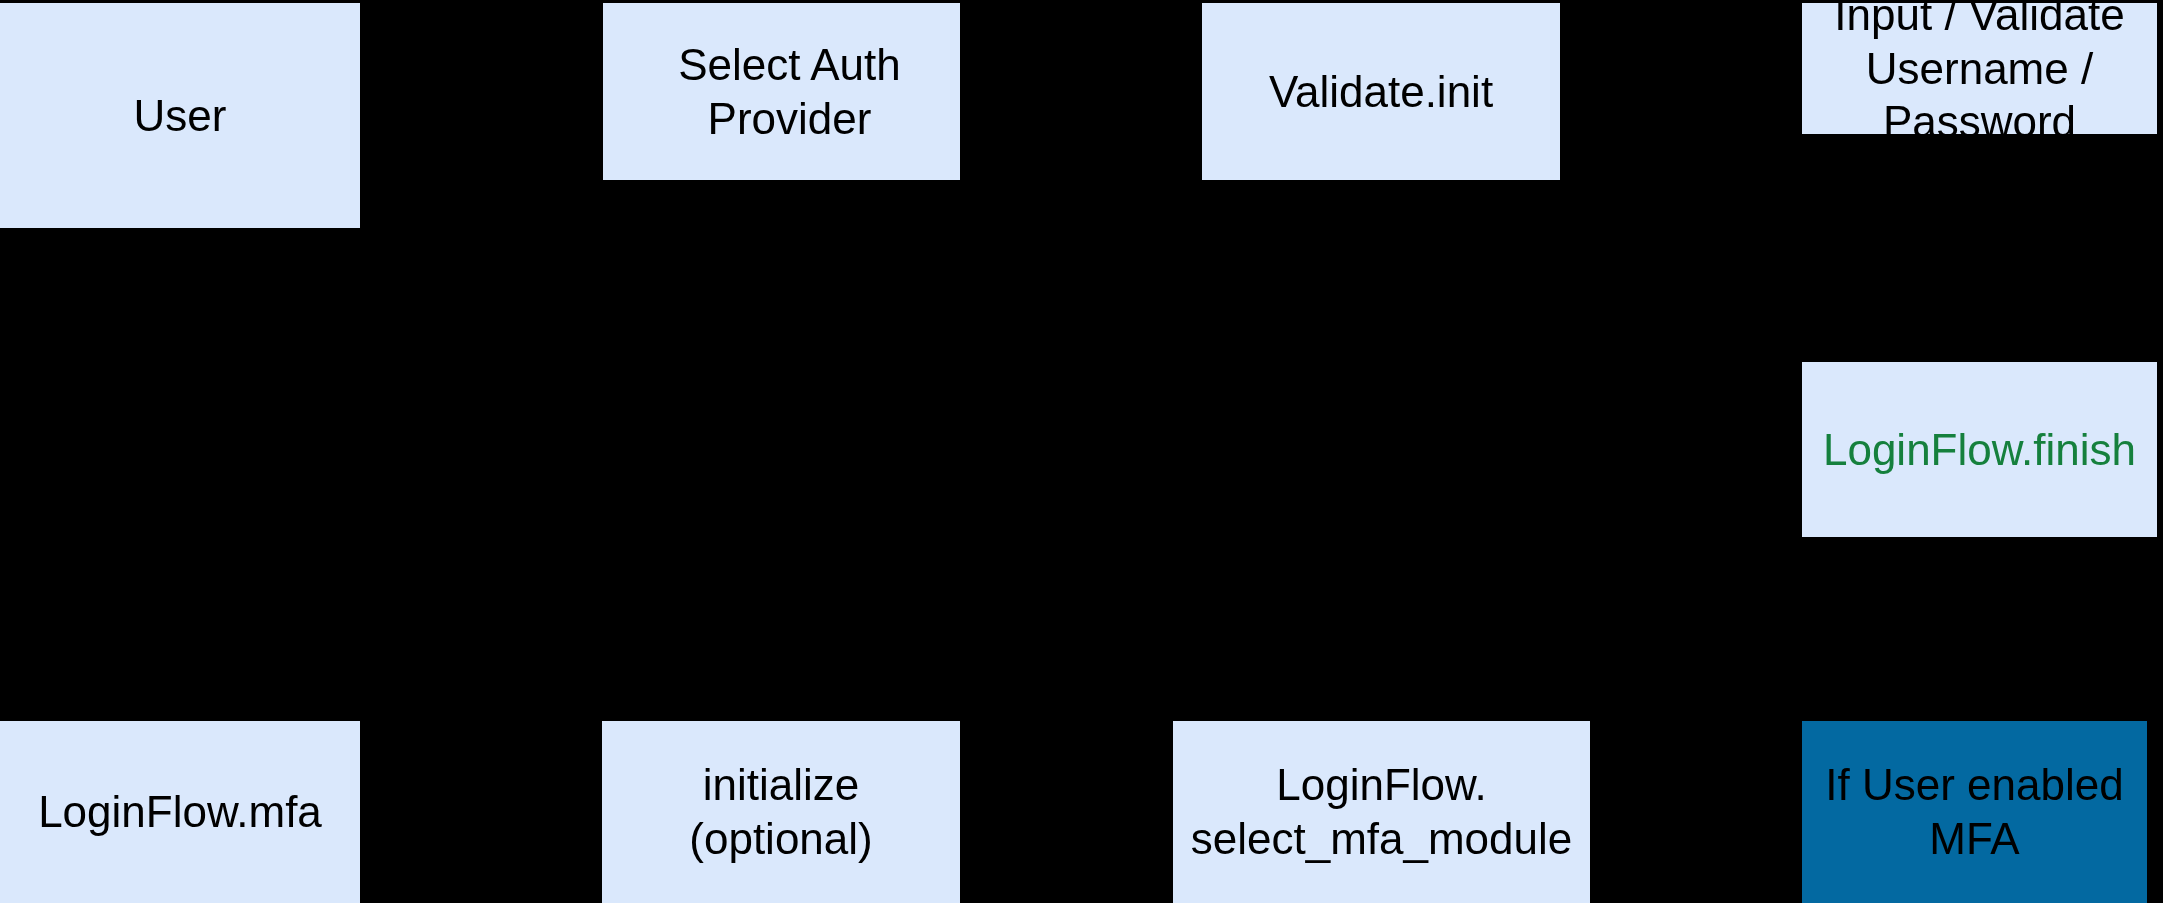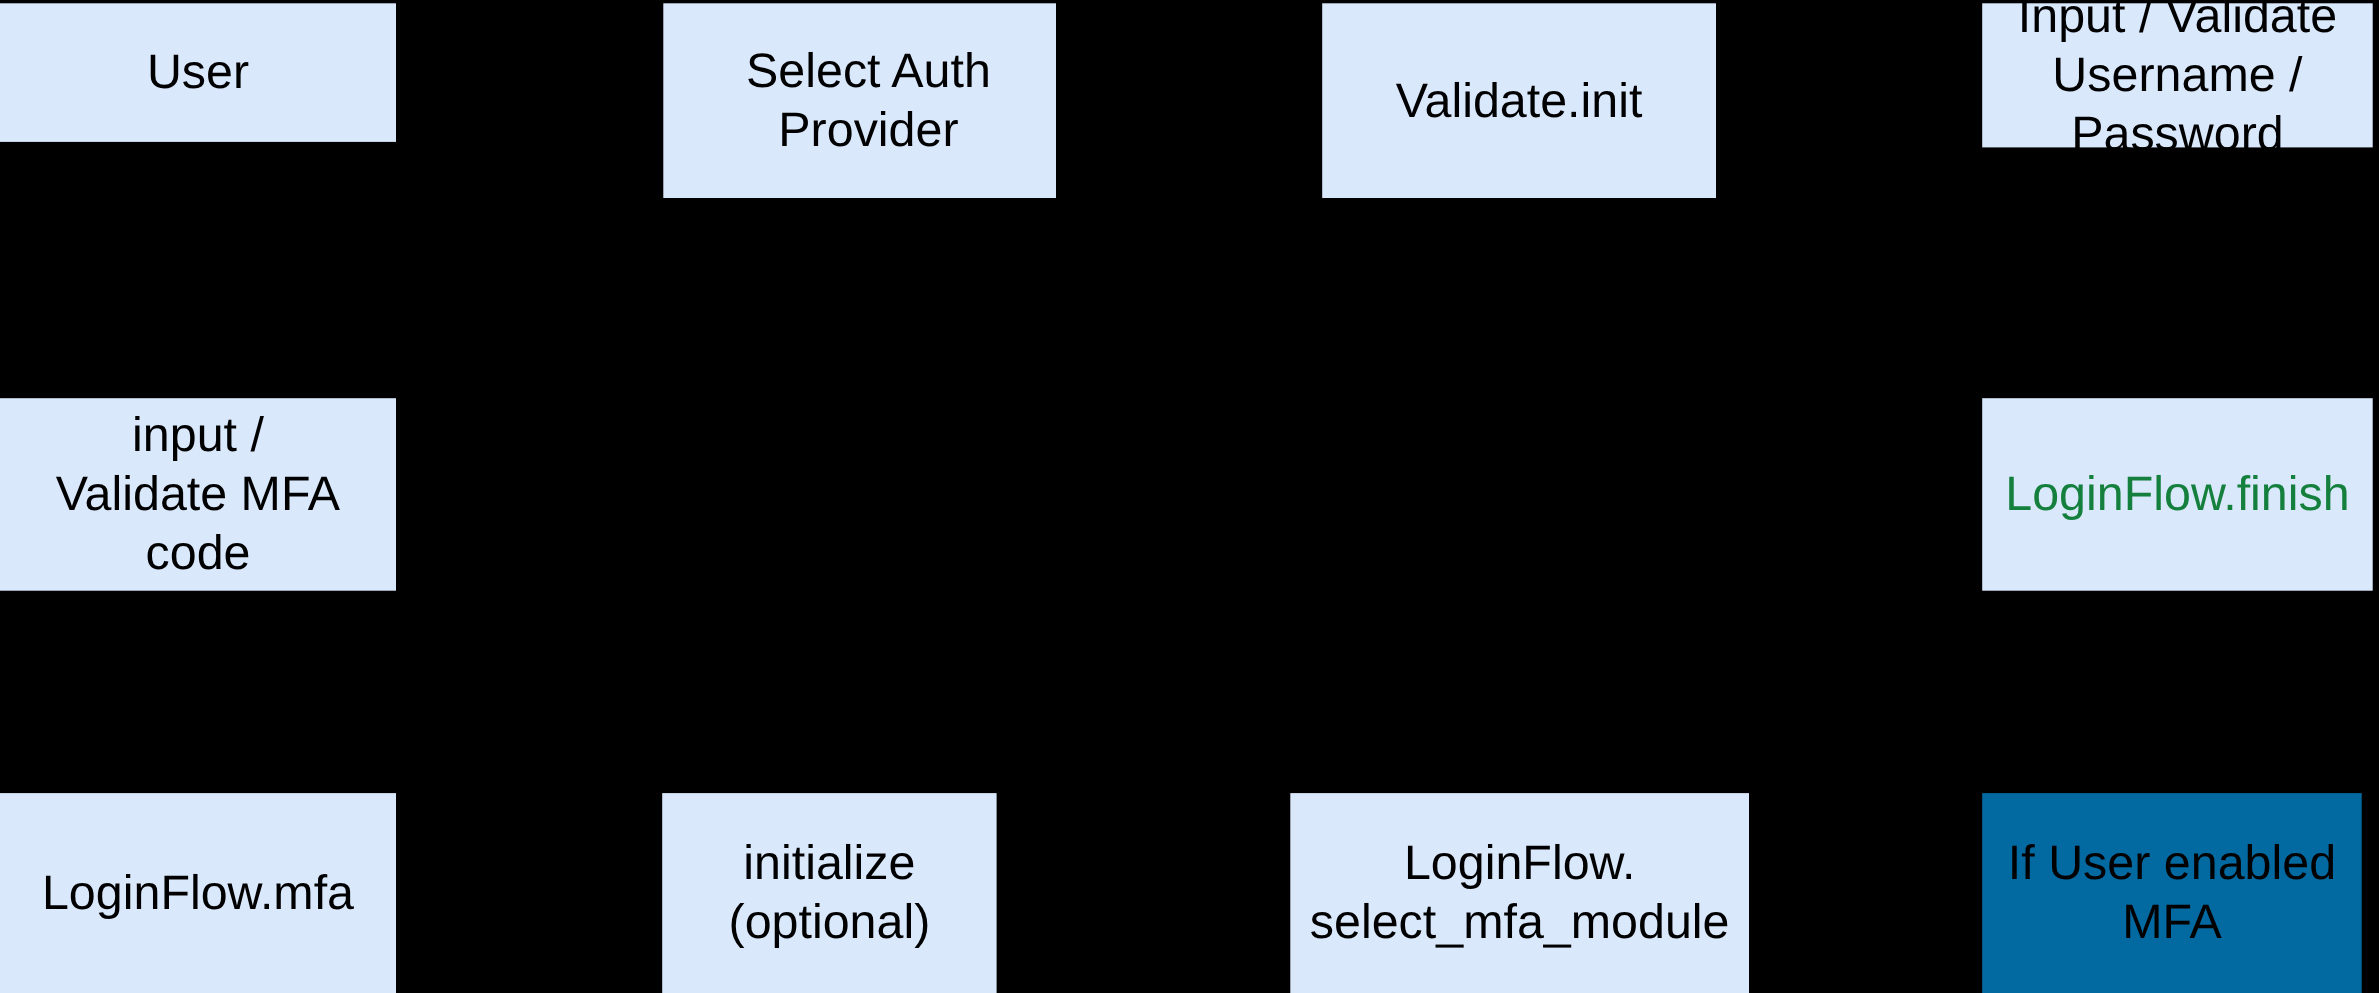--- a/index.html
+++ b/index.html
@@ -31,47 +31,42 @@
     line-height: 1.22;
     letter-spacing: 0px;
     white-space: pre-line;
     padding: 0 10px;
   }
 </style>
 </head>
 <body>
 
 <div id="canvas">
-    <div class="node" style="left: 0px; top: 3px; width: 360px; height: 126px; background: rgb(218, 232, 252);">
+    <div class="node" style="left: 0px; top: 3px; width: 360px; height: 225px; background: rgb(218, 232, 252);">
       <div class="node-label" style="color: rgb(0, 0, 0);">User</div>
     </div>
     <div class="node" style="left: 603px; top: 3px; width: 357px; height: 177px; background: rgb(218, 232, 252); padding-left: 16px;">
       <div class="node-label" style="color: rgb(0, 0, 0);">Select Auth
 Provider</div>
     </div>
     <div class="node" style="left: 1202px; top: 3px; width: 358px; height: 177px; background: rgb(218, 232, 252);">
       <div class="node-label" style="color: rgb(0, 0, 0);">Validate.init</div>
     </div>
     <div class="node" style="left: 1802px; top: 3px; width: 355px; height: 131px; background: rgb(218, 232, 252);">
       <div class="node-label" style="color: rgb(0, 0, 0);">Input / Validate
 Username /
 Password</div>
     </div>
-    <div class="node" style="left: 0px; top: 362px; width: 360px; height: 175px; background: rgb(218, 232, 252);">
-      <div class="node-label" style="color: rgb(0, 0, 0);">input /
-Validate MFA
-code</div>
-    </div>
     <div class="node" style="left: 1802px; top: 362px; width: 355px; height: 175px; background: rgb(218, 232, 252);">
       <div class="node-label" style="color: #15803d; text-align: center;">LoginFlow.finish</div>
     </div>
     <div class="node" style="left: 0px; top: 721px; width: 360px; height: 182px; background: rgb(218, 232, 252); align-items: center;">
       <div class="node-label" style="color: rgb(0, 0, 0);">LoginFlow.mfa</div>
     </div>
-    <div class="node" style="left: 602px; top: 721px; width: 304px; height: 182px; background: rgb(218, 232, 252);">
+    <div class="node" style="left: 602px; top: 721px; width: 358px; height: 182px; background: rgb(218, 232, 252);">
       <div class="node-label" style="color: rgb(0, 0, 0);">initialize
 (optional)</div>
     </div>
     <div class="node" style="left: 1173px; top: 721px; width: 417px; height: 182px; background: rgb(218, 232, 252);">
       <div class="node-label" style="color: rgb(0, 0, 0);">LoginFlow.
 select_mfa_module</div>
     </div>
     <div class="node" style="left: 1802px; top: 721px; width: 345px; height: 182px; background: #0369a1;">
       <div class="node-label" style="color: rgb(0, 0, 0);">If User enabled
 MFA</div>

